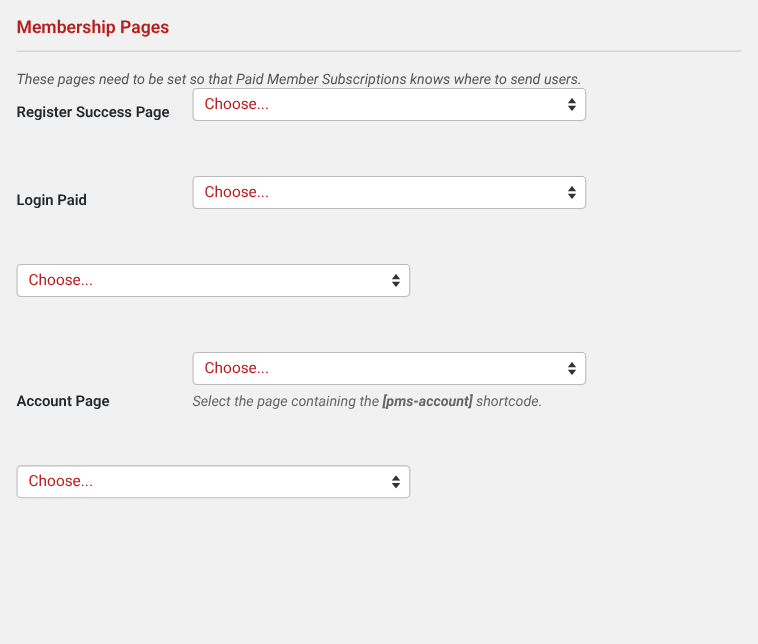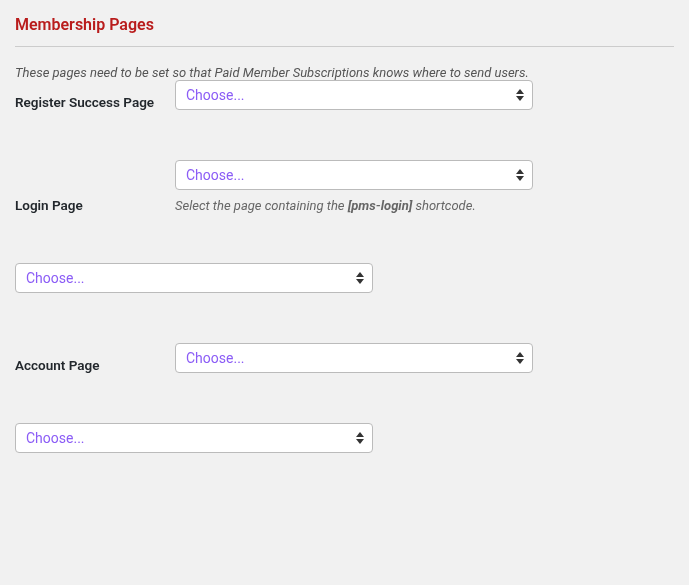--- a/index.html
+++ b/index.html
@@ -50,21 +50,21 @@
       height: 30px;
       background: #fff;
       border: 1px solid #bbb;
       border-radius: 4px;
       display: flex;
       align-items: center;
       padding: 0 28px 0 10px;
       cursor: pointer;
     }
     .select-value {
-      color: #8b5cf6;
+      color: #b91c1c;
       font-size: 14px;
     }
     .select-arrows {
       position: absolute;
       right: 8px;
       top: 50%;
       transform: translateY(-50%);
       display: flex;
       flex-direction: column;
       align-items: center;
@@ -107,34 +107,33 @@
           </svg>
         <svg viewBox="0 0 8 5">
             <polygon points="0,0 8,0 4,5"></polygon>
           </svg>
       </span>
     </div>
   </div>
 </div>
 
 <div class="field-row">
-  <div class="field-label">Login Page</div>
+  <div class="field-label">Login Paid</div>
   <div class="field-content">
     <div class="select-wrap">
       <span class="select-value">Choose...</span>
       <span class="select-arrows">
         <svg viewBox="0 0 8 5">
             <polygon points="4,0 8,5 0,5"></polygon>
           </svg>
         <svg viewBox="0 0 8 5">
             <polygon points="0,0 8,0 4,5"></polygon>
           </svg>
       </span>
     </div>
-    <p class="field-help"><span>Select the page containing the </span><b>[pms-login]</b><span> shortcode.</span></p>
   </div>
 </div>
 
 <div class="field-row">
   <div class="field-content">
     <div class="select-wrap">
       <span class="select-value">Choose...</span>
       <span class="select-arrows">
         <svg viewBox="0 0 8 5">
             <polygon points="4,0 8,5 0,5"></polygon>
@@ -154,20 +153,21 @@
       <span class="select-value">Choose...</span>
       <span class="select-arrows">
         <svg viewBox="0 0 8 5">
             <polygon points="4,0 8,5 0,5"></polygon>
           </svg>
         <svg viewBox="0 0 8 5">
             <polygon points="0,0 8,0 4,5"></polygon>
           </svg>
       </span>
     </div>
+    <p class="field-help"><span>Select the page containing the </span><b>[pms-account]</b><span> shortcode.</span></p>
   </div>
 </div>
 
 <div class="field-row">
   <div class="field-content">
     <div class="select-wrap">
       <span class="select-value">Choose...</span>
       <span class="select-arrows">
         <svg viewBox="0 0 8 5">
             <polygon points="4,0 8,5 0,5"></polygon>

